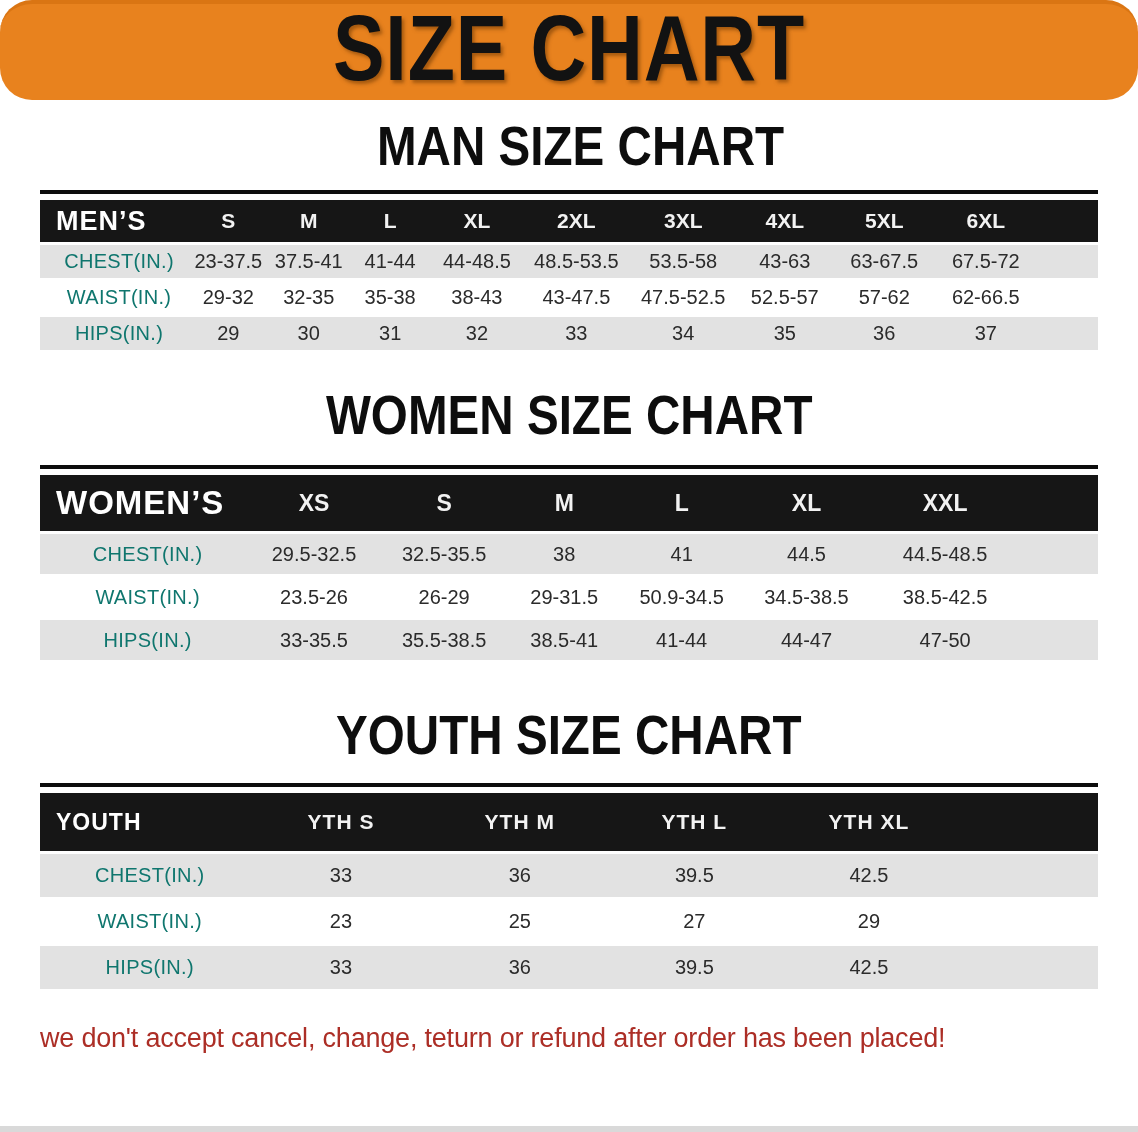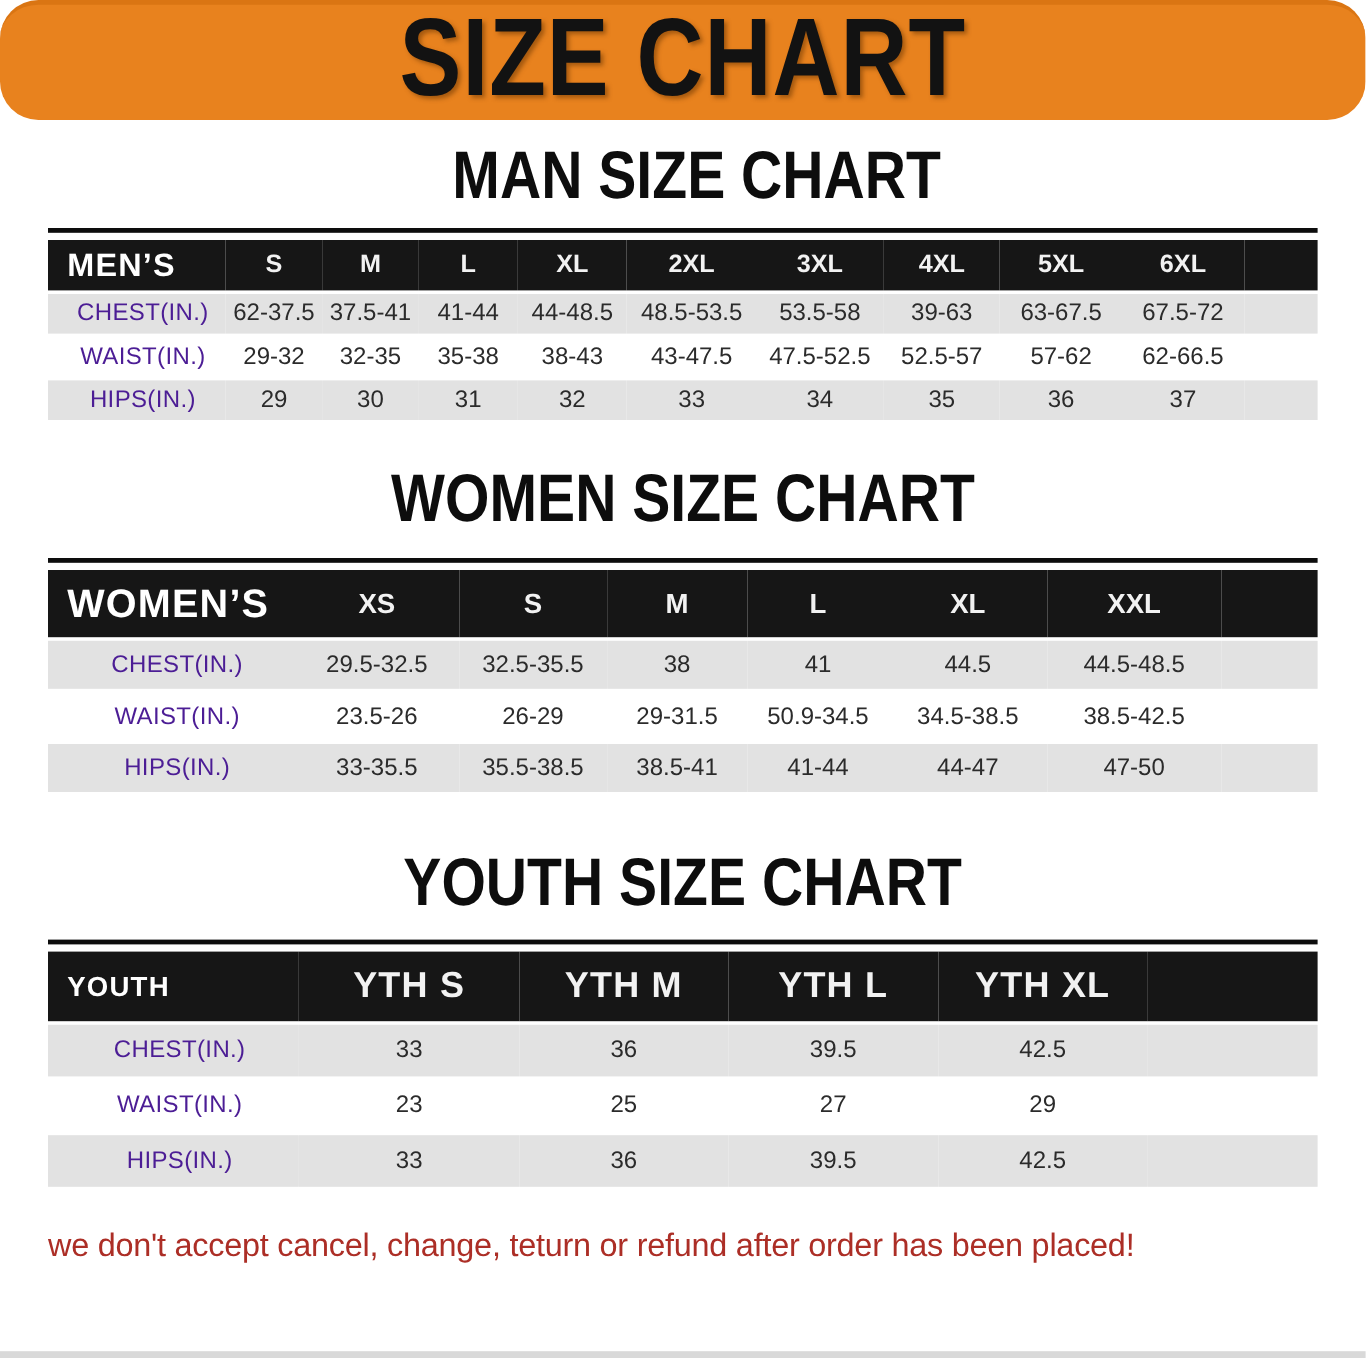--- a/index.html
+++ b/index.html
@@ -22,32 +22,32 @@
   .h-youth { margin-top:44px; margin-bottom:20px; }
 
   
   .table-wrap { margin:0 40px; }
   .top-rule { height:4px; background:#0d0d0d; margin-bottom:3px; }
   table { width:100%; table-layout:fixed; border-collapse:separate; border-spacing:0 3px; }
   th, td { text-align:center; vertical-align:middle; overflow:hidden; white-space:nowrap; }
   thead th { background:#161616; color:#f2f2f2; }
   tbody tr:nth-child(odd) td { background:#E2E2E2; }
   tbody td { color:#2b2b2b; font-size:20px; }
-  td.row-label { color:#4c1d95; font-size:20px; letter-spacing:0.3px;padding-left:10px; }
+  td.row-label { color:#0f766e; font-size:20px; letter-spacing:0.3px;padding-left:10px; }
   th.tbl-label { text-align:left; padding-left:16px; color:#ffffff; font-weight:bold; }
 
   .men-table thead th   { height:42px; font-size:21px; }
   .men-table th.tbl-label { font-size:27px; letter-spacing:1px; }
   .men-table tbody td   { height:33px; }
 
   .women-table thead th { height:56px; font-size:23px; }
   .women-table th.tbl-label { font-size:33px; letter-spacing:1px; }
   .women-table tbody td { height:40px; }
 
-  .youth-table thead th { height:58px; font-size:30px; letter-spacing:1px; }
+  .youth-table thead th { height:58px; font-size:21px; letter-spacing:1px; }
   .youth-table th.tbl-label { font-size:23px;margin-top:48px; }
   .youth-table tbody td { height:43px; }
 
   
   .disclaimer { margin:24px 38px 0 40px; color:#AC2E26; font-size:27px;
                 line-height:1.65; letter-spacing:-0.2px; font-weight:500; }
 
   .bottom-strip { position:absolute; left:0; bottom:0; width:1138px; height:6px;
                   background:#D9D9D9; }
 </style>
@@ -89,27 +89,27 @@
         <th>3XL</th>
         <th>4XL</th>
         <th>5XL</th>
         <th>6XL</th>
         <th></th>
       </tr>
     </thead>
     <tbody>
       <tr>
         <td class="row-label">CHEST(IN.)</td>
-        <td>62-37.5</td>
+        <td>23-37.5</td>
         <td>37.5-41</td>
         <td>41-44</td>
         <td>44-48.5</td>
         <td>48.5-53.5</td>
         <td>53.5-58</td>
-        <td>39-63</td>
+        <td>43-63</td>
         <td>63-67.5</td>
         <td>67.5-72</td>
         <td></td>
       </tr>
       <tr>
         <td class="row-label">WAIST(IN.)</td>
         <td>29-32</td>
         <td>32-35</td>
         <td>35-38</td>
         <td>38-43</td>

